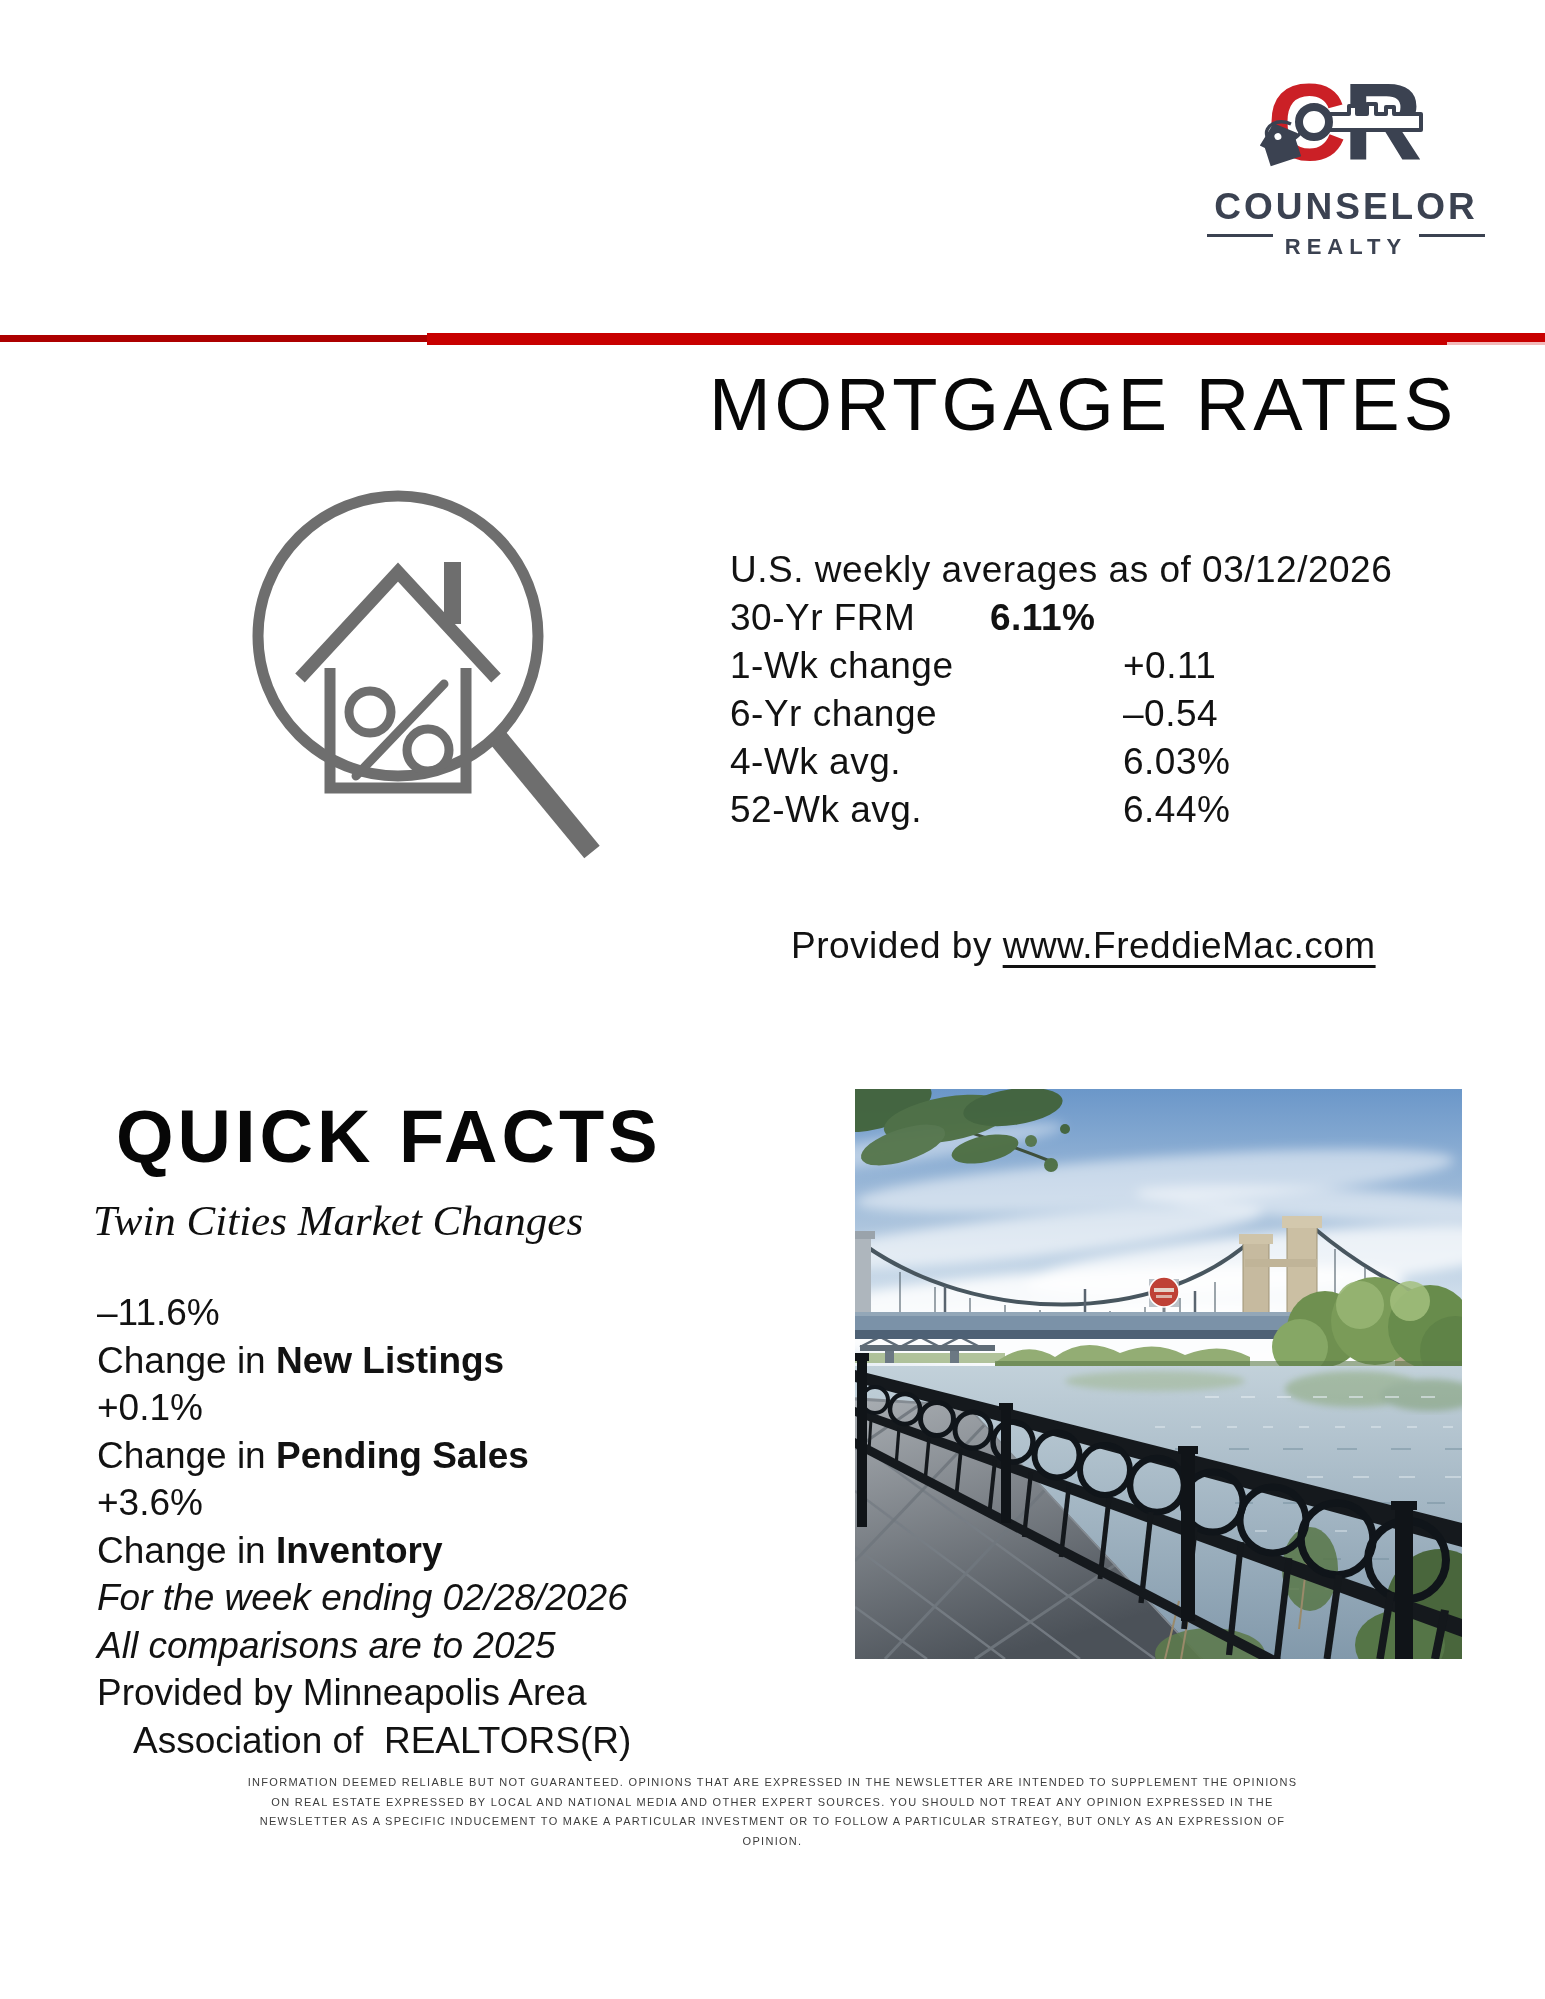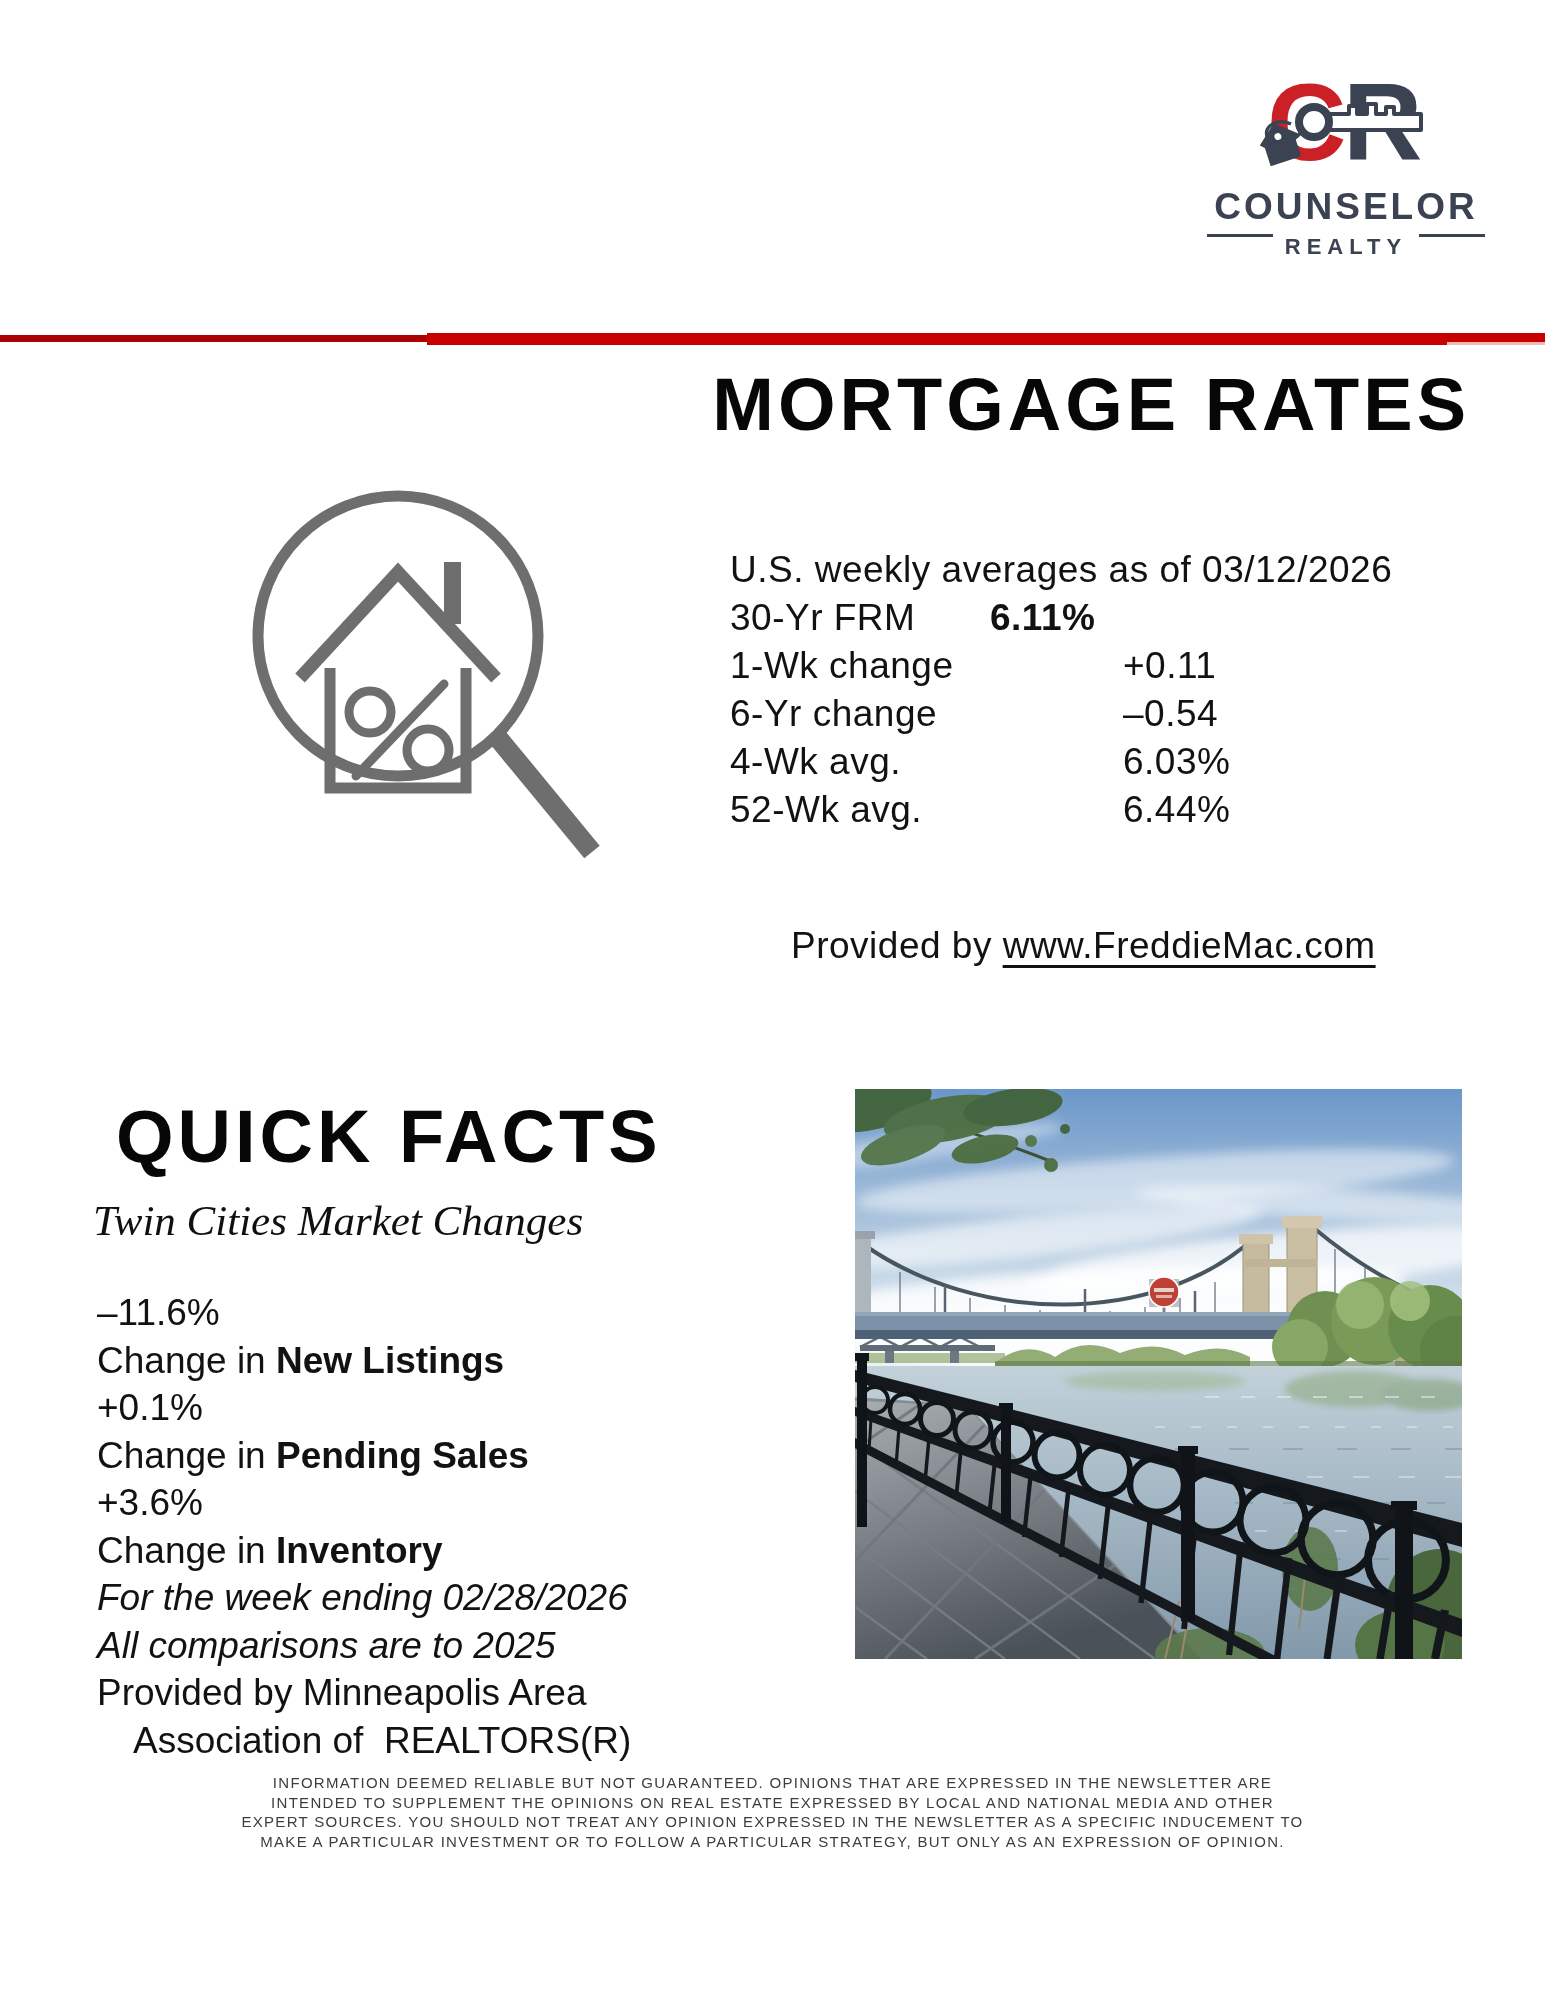--- a/index.html
+++ b/index.html
@@ -18,22 +18,22 @@
   .logo-sub-text { font-size:22px; font-weight:bold; letter-spacing:6px;
                    color:#3b4251; white-space:nowrap; }
 
   
   .divider { position:absolute; left:0; top:333px; width:1545px; height:13px; }
   .divider .seg-main { position:absolute; left:427px; top:0; width:1118px; height:12px; background:#c80000; }
   .divider .seg-left { position:absolute; left:0; top:2px; width:427px; height:7px; background:#ad0000; }
   .divider .seg-tail { position:absolute; left:1447px; top:9px; width:98px; height:3px; background:#f2b9b9; }
 
   
-  .mortgage-title { position:absolute; right:75px; top:362px; font-size:74px;
-                    font-weight:700; letter-spacing:4px; color:#070707; white-space:nowrap;margin-left:44px; }
+  .mortgage-title { position:absolute; right:88px; top:362px; font-size:74px;
+                    font-weight:400; letter-spacing:4px; color:#070707; white-space:nowrap;margin-left:44px; }
   .rate-icon { position:absolute; left:248px; top:486px; }
   .rates { position:absolute; left:730px; top:546px; font-size:37px;
            line-height:48px; letter-spacing:0.5px; color:#121212; }
   .rate-row { display:flex; }
   .rate-row .lbl { flex:0 0 auto; }
   .rate-row.frm .lbl { width:260px; }
   .rate-row.std .lbl { width:393px; }
   .rate-row.frm .val { font-weight:bold; }
   .provided { position:absolute; left:755px; top:925px; font-size:37px;
               letter-spacing:0.5px; color:#121212;margin-left:36px; }
@@ -49,21 +49,21 @@
            line-height:47.5px; color:#121212; }
   .stats .italic { font-style:italic; }
   .stats .pre { white-space:pre-wrap;margin-left:36px; }
 
   
   .photo { position:absolute; left:855px; top:1089px; width:607px; height:570px; }
   .photo svg { display:block; }
 
   
   .disclaimer { position:absolute; top:1773px; left:50%; transform:translateX(-50%);
-                width:1072px; text-align:center; font-size:15px; letter-spacing:1.3px;
+                width:1072px; text-align:center; font-size:11px; letter-spacing:1.3px;
                 line-height:19.5px; color:#3d3d3d; }
 </style>
 </head>
 <body>
 
 <div class="page">
 
   <div class="logo">
     <span>
       <svg width="190" height="122" viewBox="0 0 190 122" aria-hidden="true">

